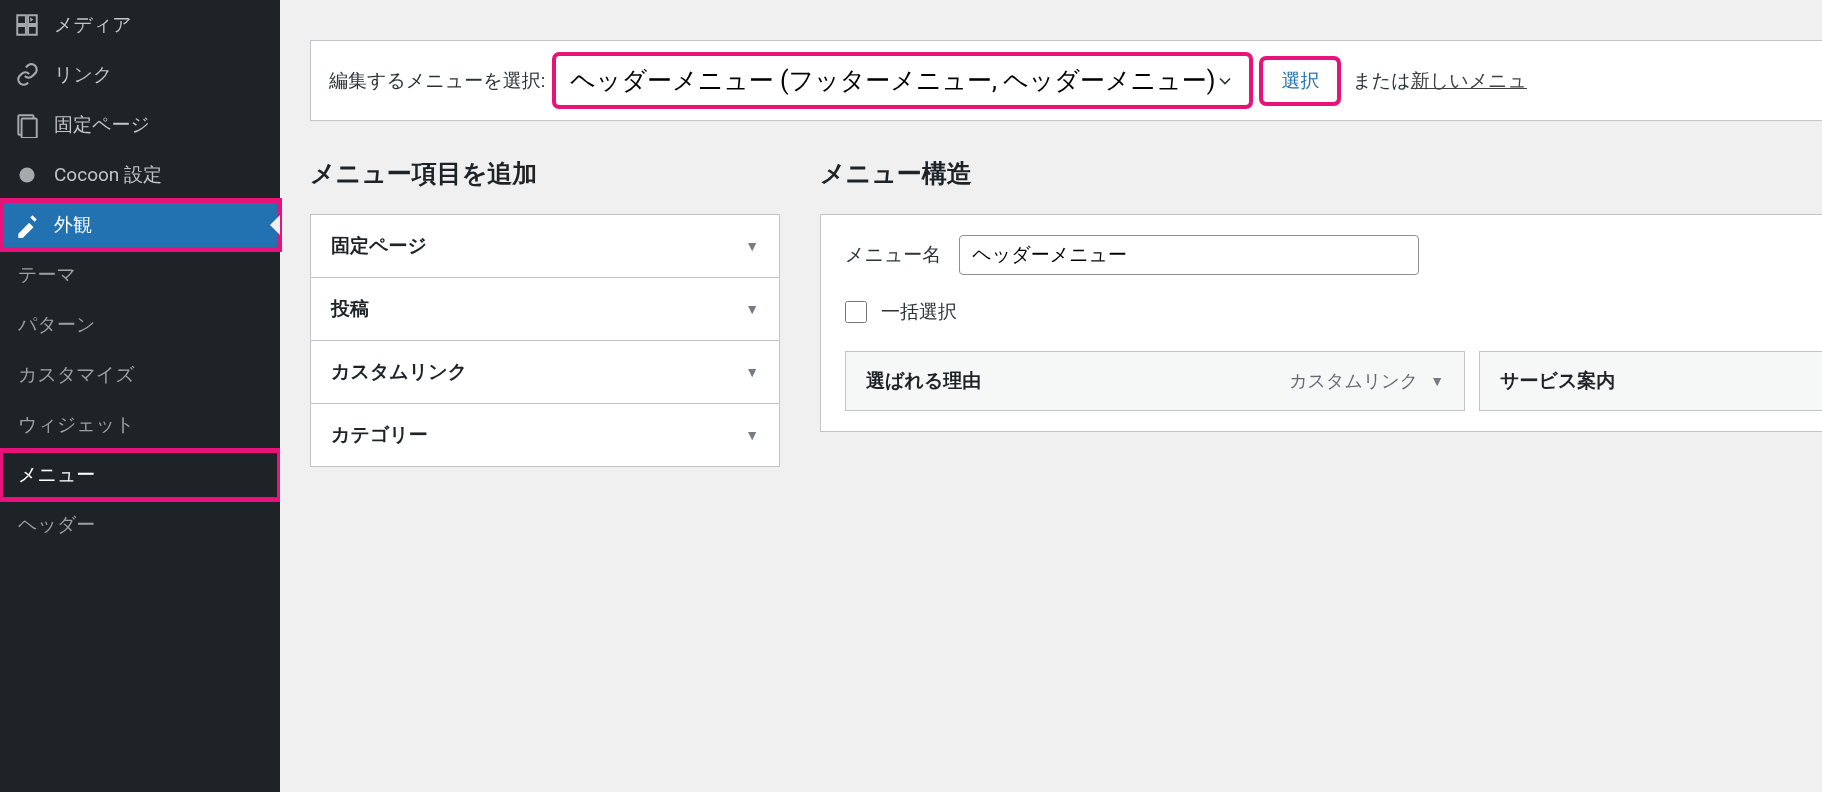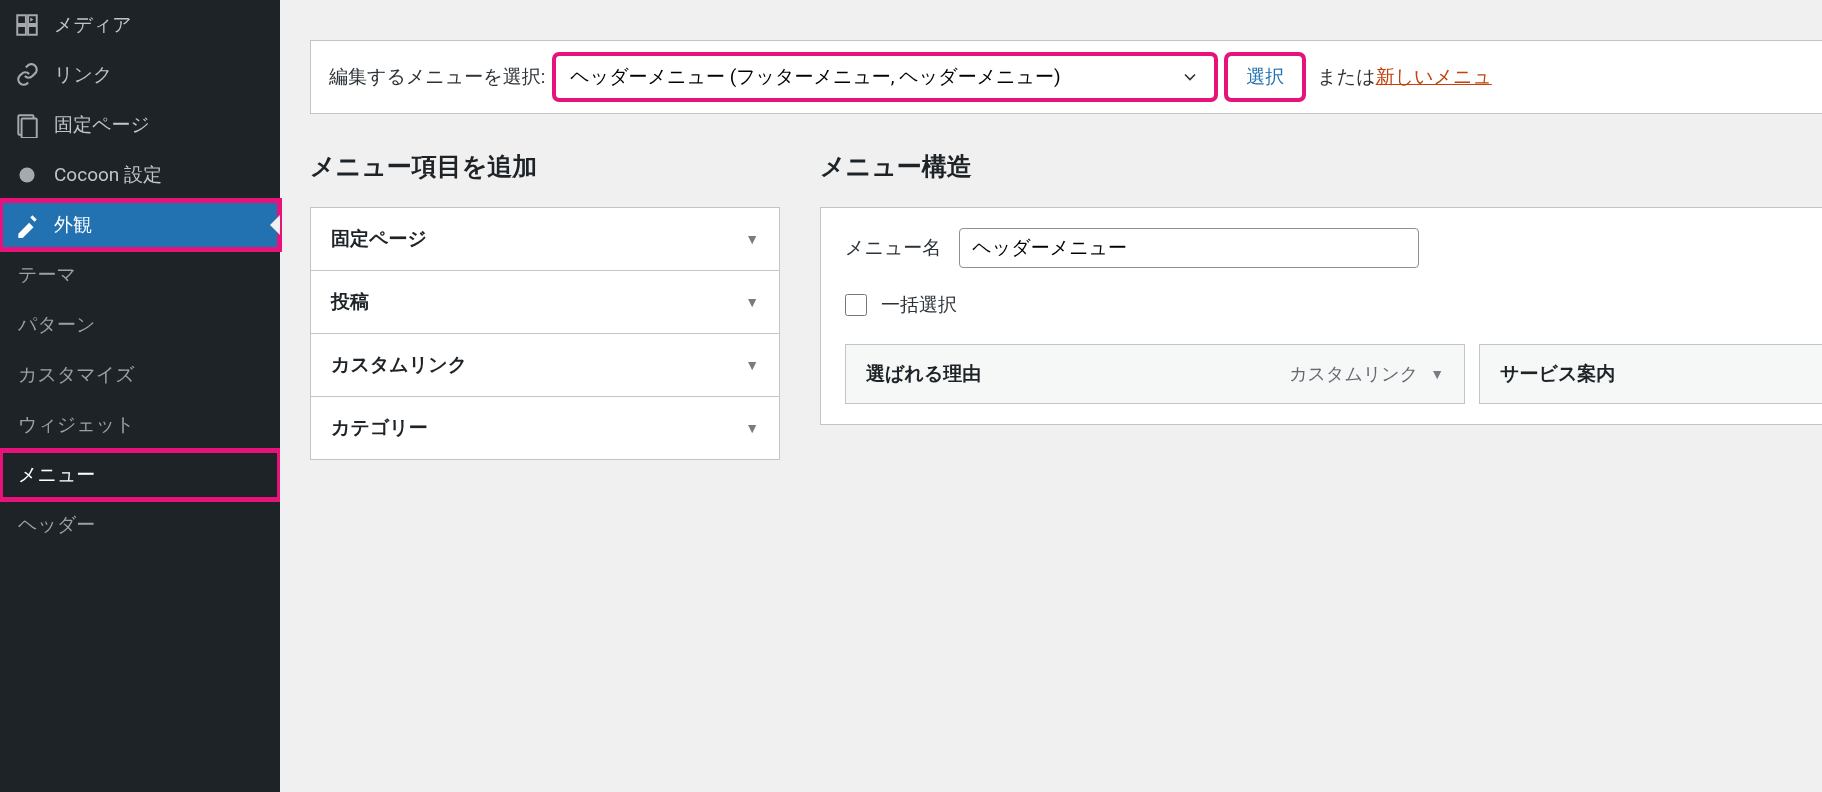--- a/index.html
+++ b/index.html
@@ -12,25 +12,25 @@
 .sidebar-item.active{background:#2271b1;color:#fff}
 .sidebar-item.active .icon svg{fill:#fff}
 .sidebar-item.active::after{content:"";position:absolute;right:0;top:50%;transform:translateY(-50%);border:10px solid transparent;border-right-color:#f0f0f1}
 .sub-item{padding:12px 18px;color:#9aa0a5;font-size:19px;cursor:pointer}
 .sub-item.current{color:#fff;font-weight:500}
 .hl{outline:5px solid #e8137a;outline-offset:-3px}
 .hl2{outline:4px solid #e8137a;outline-offset:-1px}
 .main{flex:1;padding:0 0 0 30px;background:#f0f0f1}
 .select-bar{background:#fff;border:1px solid #c3c4c7;padding:14px 18px;display:flex;align-items:center;margin-top:40px;margin-bottom:36px}
 .select-label{font-size:19px;color:#2c3338;margin-right:10px}
-.menu-select{flex:0 0 auto;display:flex;align-items:center;justify-content:space-between;background:#fff;border:1px solid #8c8f94;border-radius:4px;padding:8px 14px;font-size:19px;min-width:660px;margin-right:12px;cursor:pointer}
+.menu-select{flex:0 0 auto;display:flex;align-items:center;justify-content:space-between;background:#fff;border:1px solid #8c8f94;border-radius:4px;padding:8px 14px;font-size:25px;min-width:660px;margin-right:12px;cursor:pointer}
 .menu-select .chev{width:20px;height:20px}
 .btn-select{background:#fff;border:1px solid #2271b1;color:#2271b1;font-size:19px;padding:8px 18px;border-radius:4px;cursor:pointer;margin-right:14px}
 .or-text{font-size:19px;color:#2c3338}
-.link{color:#c2410c;text-decoration:underline;cursor:pointer}
+.link{color:#404040;text-decoration:underline;cursor:pointer}
 .cols{display:flex;gap:40px;align-items:flex-start}
 .col-left{width:470px}
 .col-right{flex:1}
 .h2{font-size:25px;font-weight:700;color:#1d2327;margin-bottom:24px}
 .acc{border:1px solid #c3c4c7;background:#fff}
 .acc-item{border-bottom:1px solid #c3c4c7;padding:18px 20px;display:flex;justify-content:space-between;align-items:center;font-size:19px;font-weight:700;color:#1d2327;cursor:pointer}
 .acc-item:last-child{border-bottom:none}
 .acc-item .tri{color:#787c82;font-size:14px}
 .panel{border:1px solid #c3c4c7;background:#fff;padding:20px 24px}
 .name-row{display:flex;align-items:center;margin-bottom:24px}

